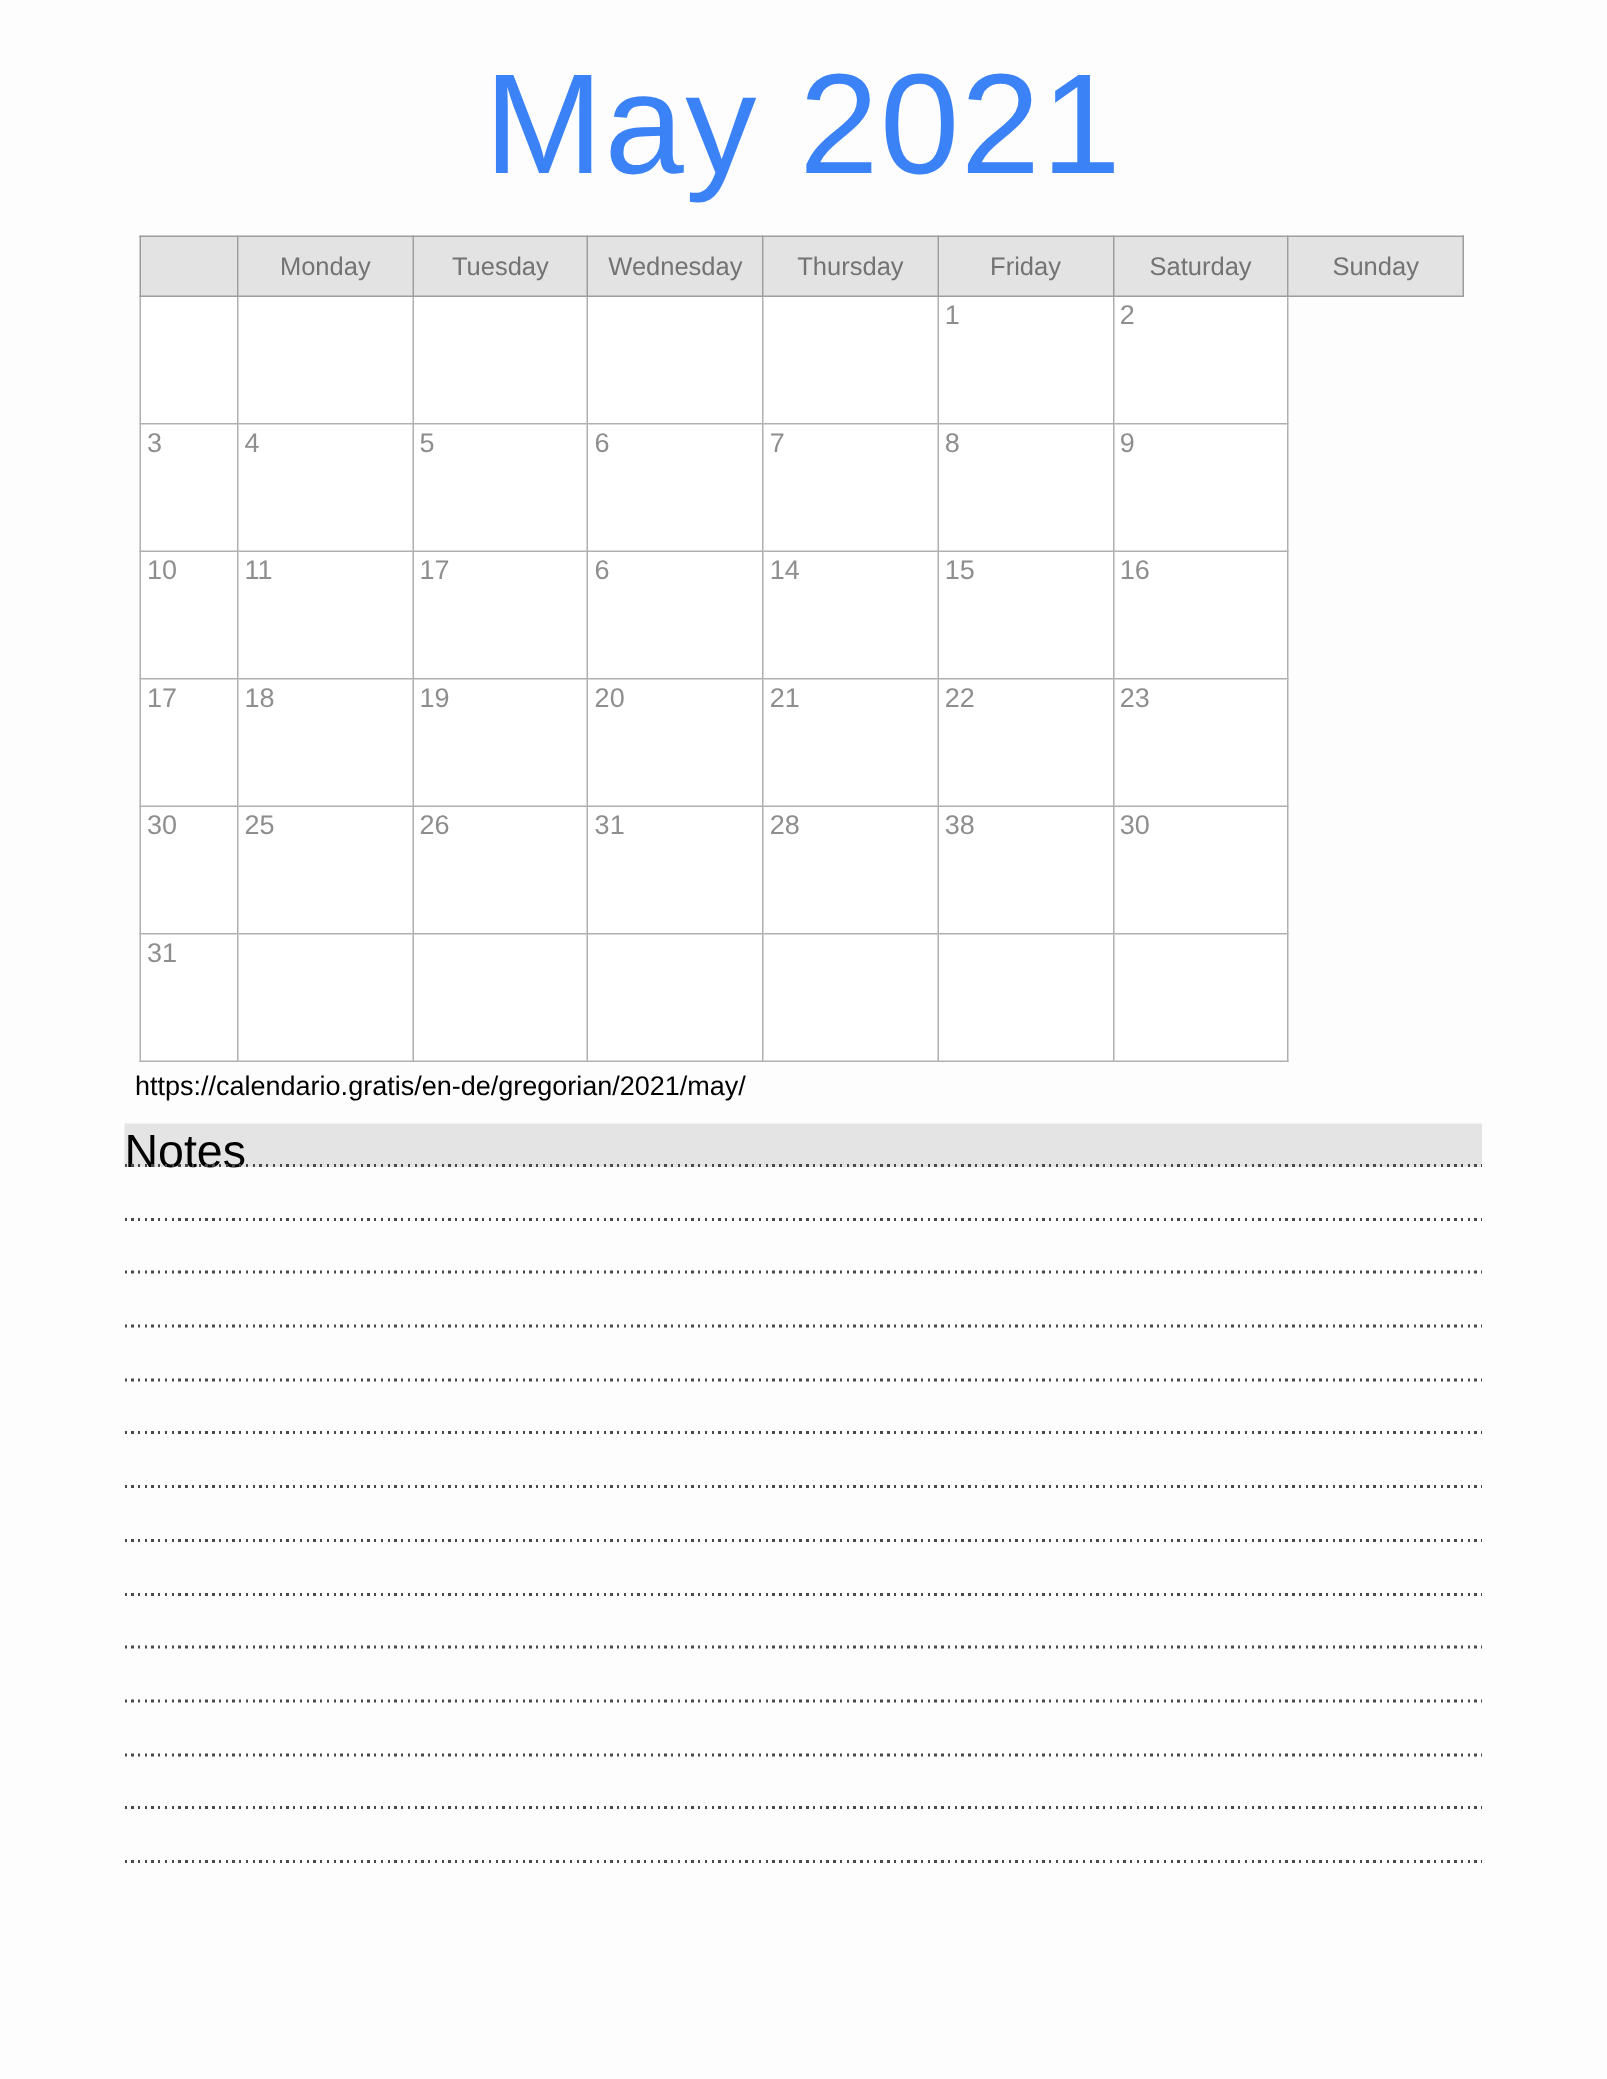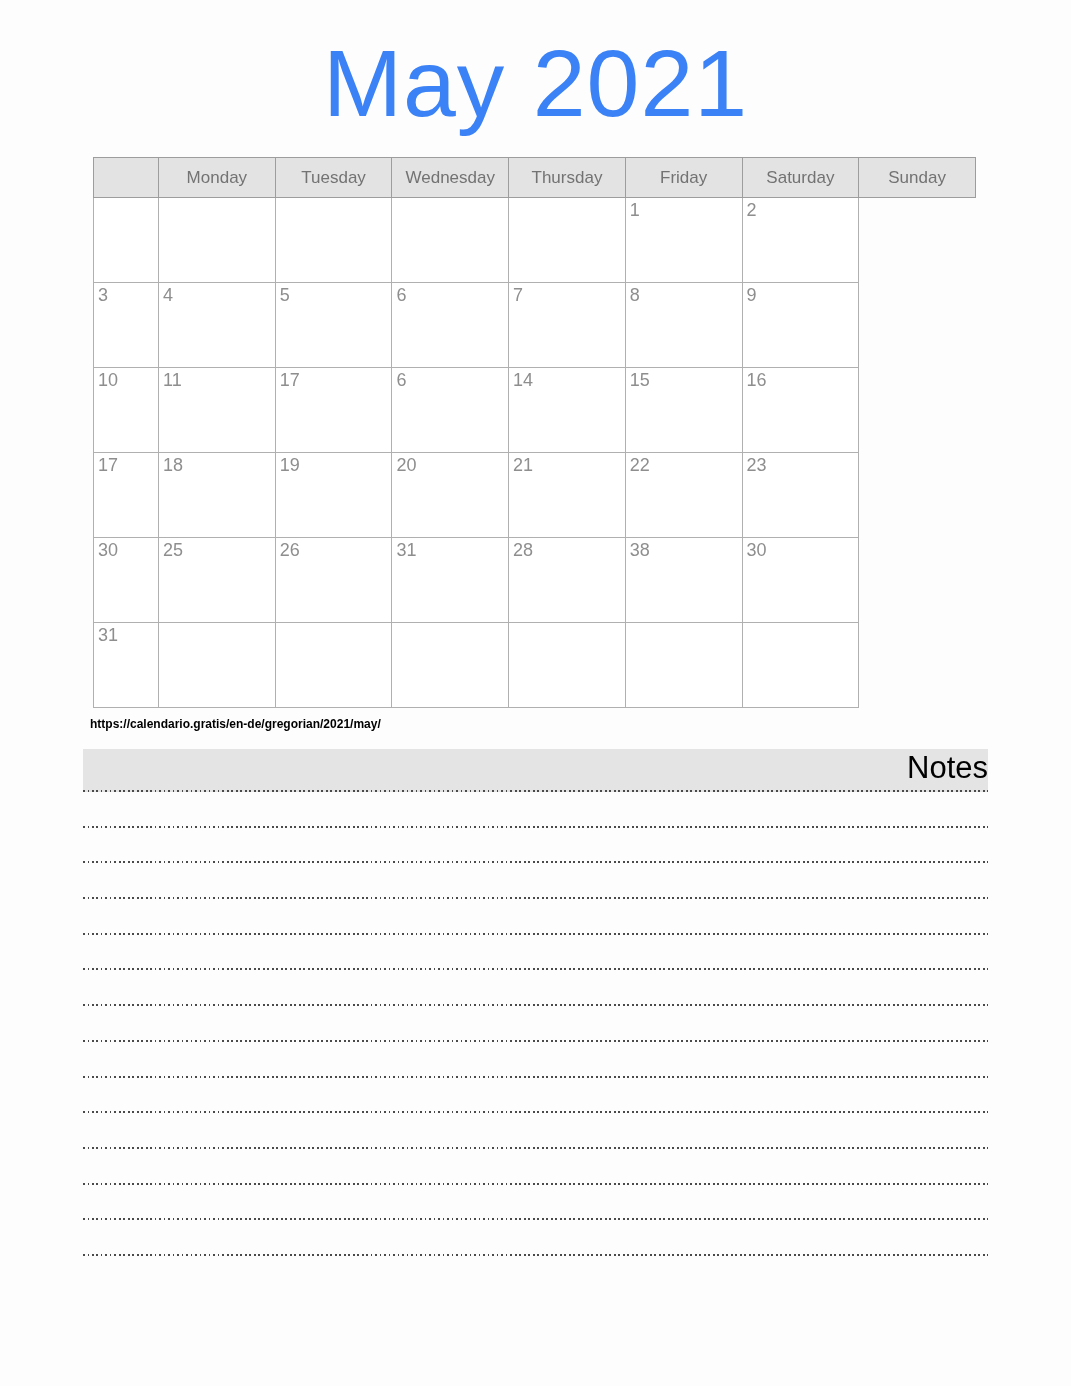--- a/index.html
+++ b/index.html
@@ -54,33 +54,32 @@
     text-align: left;
     padding: 1px 0 0 4px;
     font-size: 18px;
     color: var(--date-color, #8e8e8e);
     line-height: 22px;
   }
 
   
   .source-url {
     margin: 5px 0 0 90px;
-    font-size: 12px;
+    font-size: 18px;
     line-height: 22px;
     color: #000;
-    font-weight: bold;
   }
 
   
   .notes { margin: 14px 0 0 83px; width: 905px; }
   .notes-header {
     position: relative;
-    height: 43px;
+    height: 29px;
     background: var(--notes-bg, #e4e4e4);
-    text-align: right;
+    text-align: left;
     font-size: 31px;
     line-height: 38px;
     color: #000;
   }
   .dotted-rule::after {
     content: "";
     position: absolute;
     left: 0;
     right: 0;
     bottom: 0;

